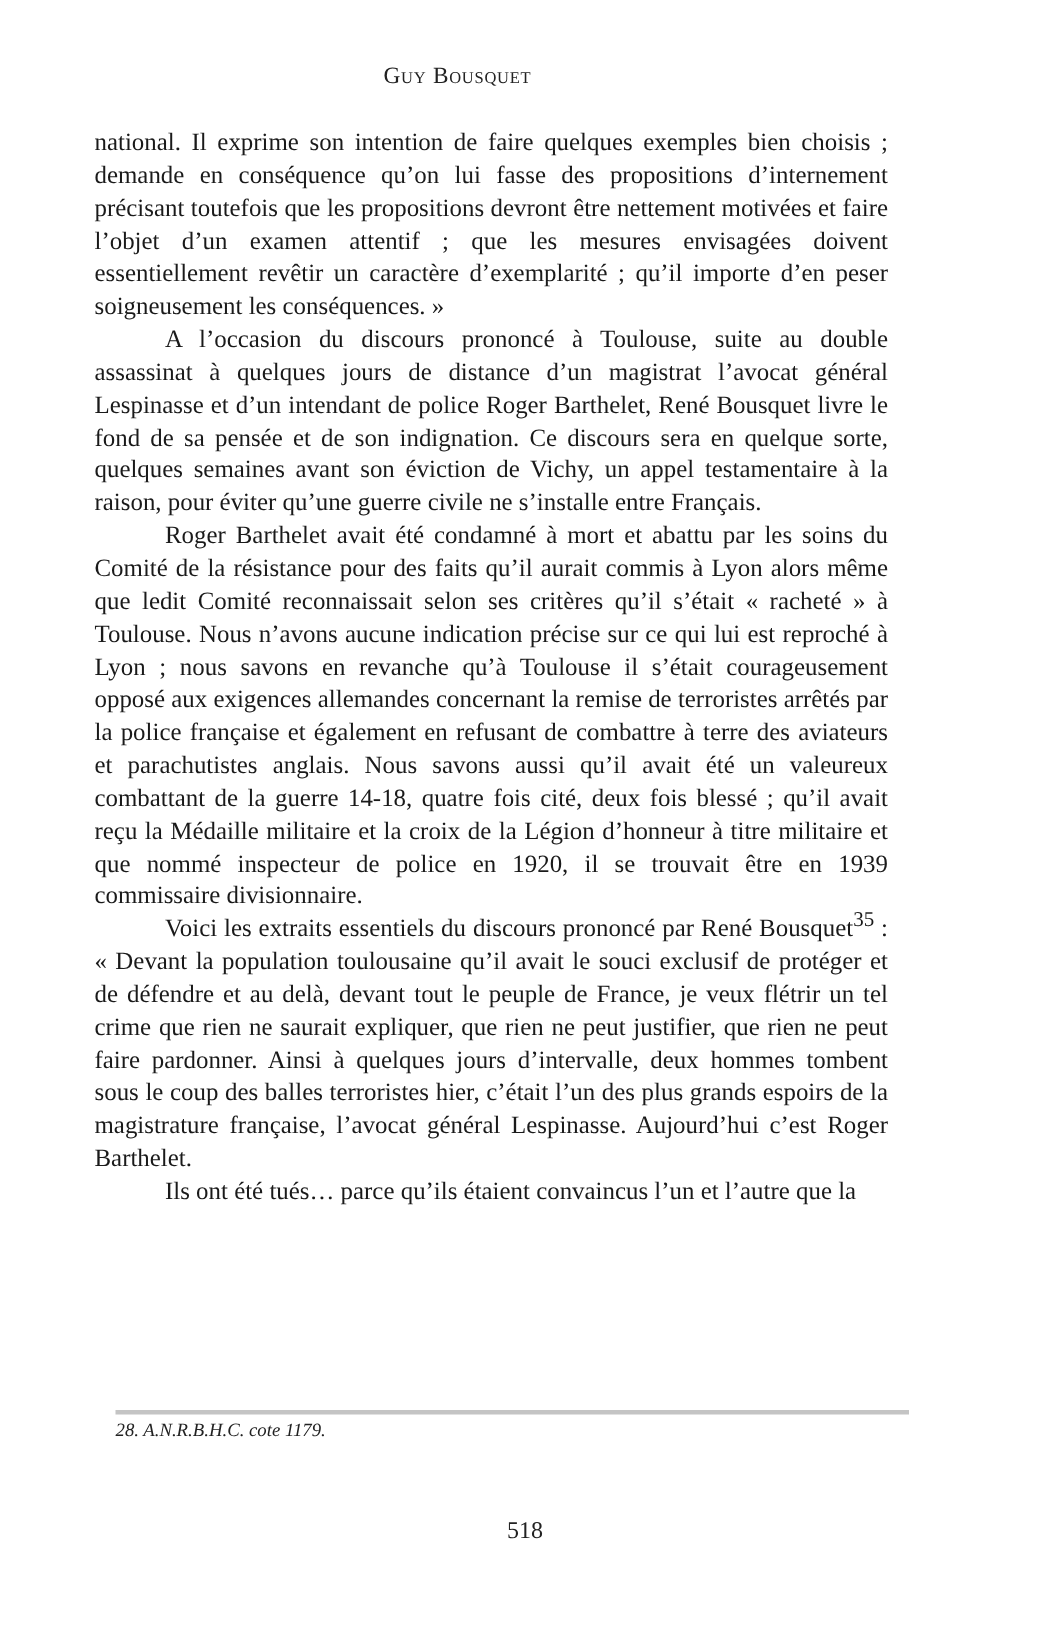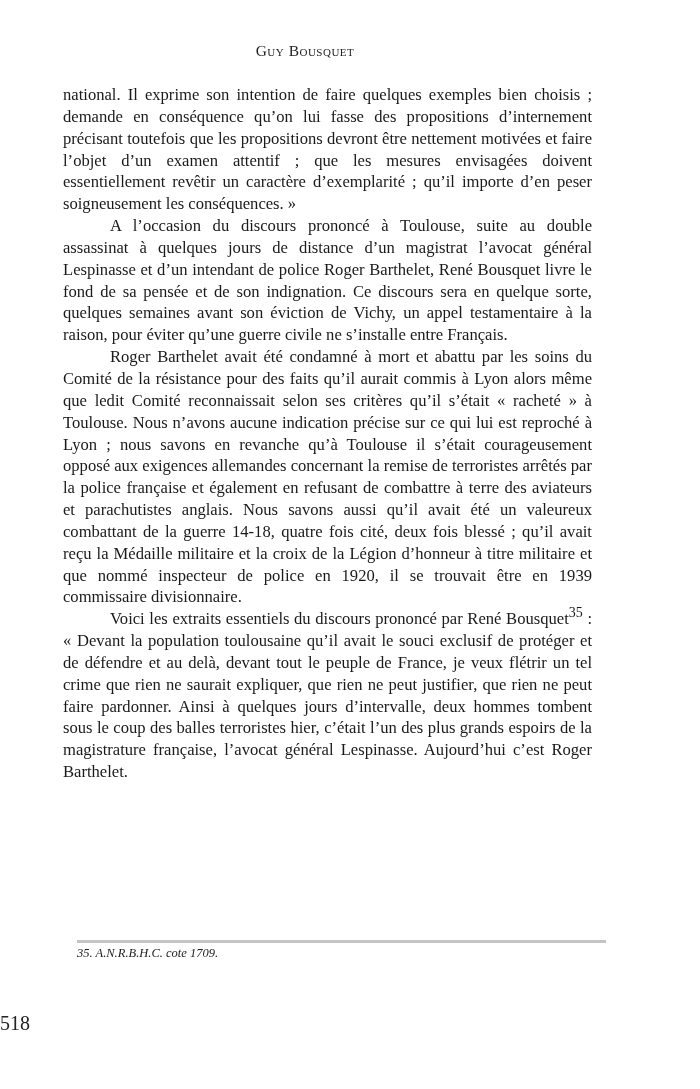--- a/index.html
+++ b/index.html
@@ -62,34 +62,35 @@
       width: 529px;
       font-size: 12.5px;
       font-style: italic;
       color: #222;
     }
     .page-number {
       position: absolute;
       top: 1012px;
       left: 0;
       width: 700px;
-      text-align: left;
-      font-size: 20px;
+      text-align: center;
+      font-size: 16px;
       color: #222;
     }
   </style>
 </head>
 <body>
 
 <div class="running-head">Guy Bousquet</div>
 
 <div class="body-text">
   <p>national. Il exprime son intention de faire quelques exemples bien choisis ; demande en conséquence qu’on lui fasse des propositions d’internement précisant toutefois que les propositions devront être nettement motivées et faire l’objet d’un examen attentif ; que les mesures envisagées doivent essentiellement revêtir un caractère d’exemplarité ; qu’il importe d’en peser soigneusement les conséquences. »</p>
   <p class="indent">A l’occasion du discours prononcé à Toulouse, suite au double assassinat à quelques jours de distance d’un magistrat l’avocat général Lespinasse et d’un intendant de police Roger Barthelet, René Bousquet livre le fond de sa pensée et de son indignation. Ce discours sera en quelque sorte, quelques semaines avant son éviction de Vichy, un appel testamentaire à la raison, pour éviter qu’une guerre civile ne s’installe entre Français.</p>
   <p class="indent">Roger Barthelet avait été condamné à mort et abattu par les soins du Comité de la résistance pour des faits qu’il aurait commis à Lyon alors même que ledit Comité reconnaissait selon ses critères qu’il s’était « racheté » à Toulouse. Nous n’avons aucune indication précise sur ce qui lui est reproché à Lyon ; nous savons en revanche qu’à Toulouse il s’était courageusement opposé aux exigences allemandes concernant la remise de terroristes arrêtés par la police française et également en refusant de combattre à terre des aviateurs et parachutistes anglais. Nous savons aussi qu’il avait été un valeureux combattant de la guerre 14-18, quatre fois cité, deux fois blessé ; qu’il avait reçu la Médaille militaire et la croix de la Légion d’honneur à titre militaire et que nommé inspecteur de police en 1920, il se trouvait être en 1939 commissaire divisionnaire.</p>
   <p class="indent"><span>Voici les extraits essentiels du discours prononcé par René Bousquet</span><sup>35</sup><span> : « Devant la population toulousaine qu’il avait le souci exclusif de protéger et de défendre et au delà, devant tout le peuple de France, je veux flétrir un tel crime que rien ne saurait expliquer, que rien ne peut justifier, que rien ne peut faire pardonner. Ainsi à quelques jours d’intervalle, deux hommes tombent sous le coup des balles terroristes hier, c’était l’un des plus grands espoirs de la magistrature française, l’avocat général Lespinasse. Aujourd’hui c’est Roger Barthelet.</span></p>
+  <p class="indent">Ils ont été tués… parce qu’ils étaient convaincus l’un et l’autre que la</p>
 </div>
 
 <div class="footnote-rule"></div>
 
-<div class="footnote">35. A.N.R.B.H.C. cote 1709.</div>
+<div class="footnote">28. A.N.R.B.H.C. cote 1179.</div>
 
 <div class="page-number">518</div>
 
 </body></html>

